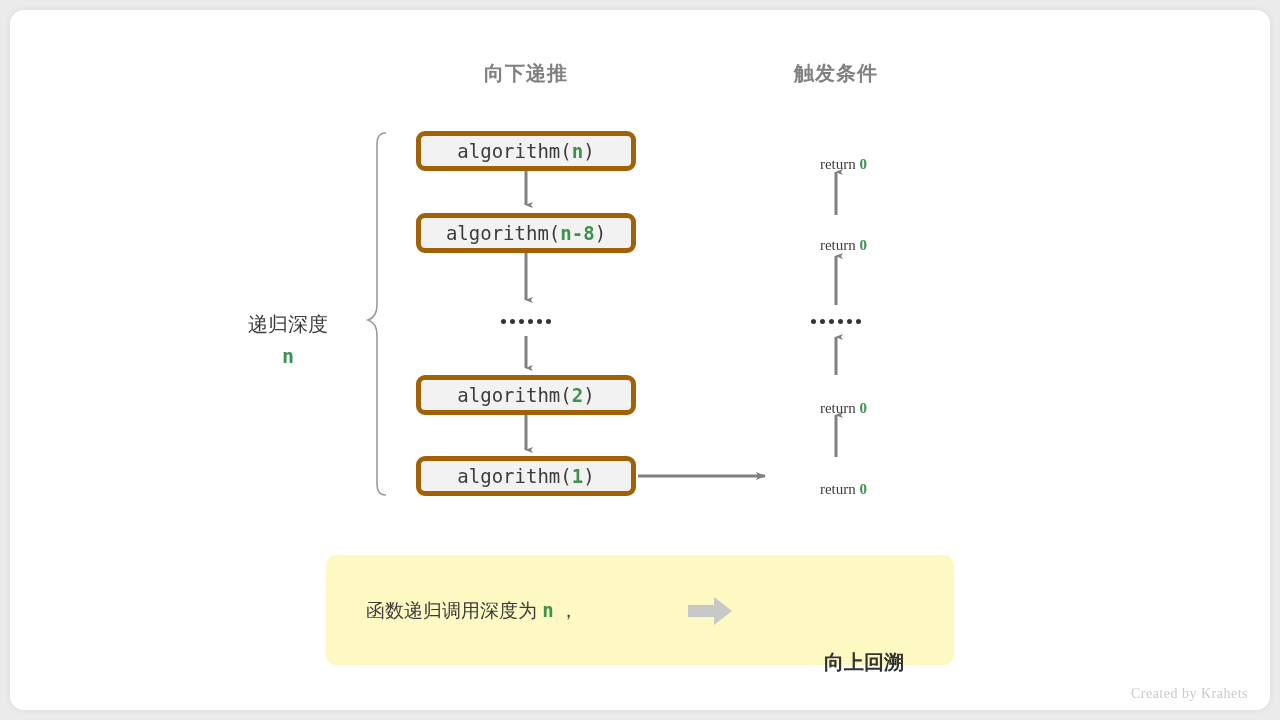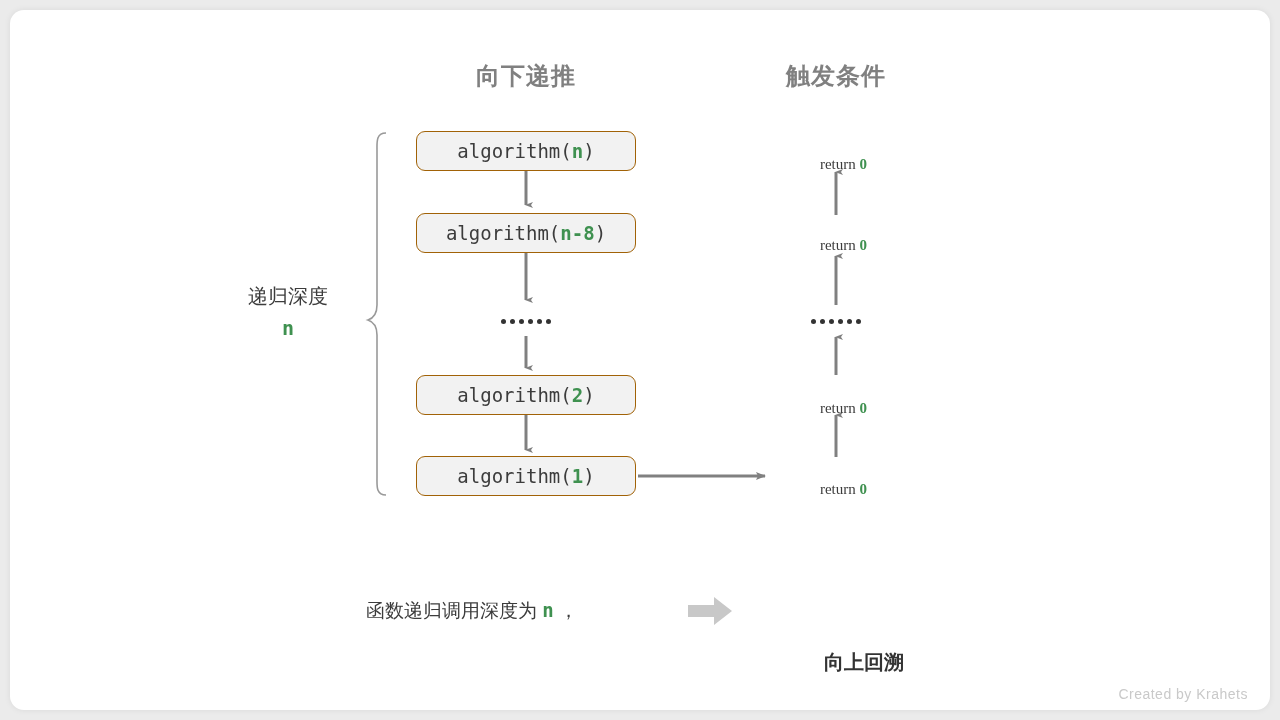--- a/index.html
+++ b/index.html
@@ -22,35 +22,35 @@
     top: 10px;
     width: 1260px;
     height: 700px;
     background: #ffffff;
     border-radius: 14px;
     box-shadow: 0 0 6px rgba(0,0,0,0.08);
   }
 
   .col-head {
     position: absolute;
-    font-size: 24px;
+    font-size: 20px;
     font-weight: bold;
     color: #808080;
     letter-spacing: 1px;
     white-space: nowrap;
     transform: translateX(-50%);
   }
 
   .callbox {
     position: absolute;
     width: 220px;
     height: 40px;
     box-sizing: border-box;
     background: #f2f2f2;
-    border: 1px solid #a16207;
+    border: 5px solid #a16207;
     border-radius: 9px;
     transform: translateX(-50%);
     display: flex;
     align-items: center;
     justify-content: center;
     font-family: "DejaVu Sans Mono", "Liberation Mono", monospace;
     font-size: 19px;
     color: #3c3c3c;
     white-space: pre;
   }
@@ -79,20 +79,21 @@
     height: 5px;
     border-radius: 50%;
     background: #333333;
   }
 
   .depth-label {
     position: absolute;
     transform: translateX(-50%);
     text-align: center;
     white-space: nowrap;
+    margin-top: 28px;
   }
   .depth-label .t1 {
     display: block;
     font-size: 20px;
     color: #3c3c3c;
   }
   .depth-label .t2 {
     display: block;
     margin-top: 6px;
     font-family: "DejaVu Sans Mono", "Liberation Mono", monospace;
@@ -109,21 +110,21 @@
     line-height: 25px;
     white-space: nowrap;
   }
 
   .panel {
     position: absolute;
     left: 326px;
     top: 555px;
     width: 628px;
     height: 110px;
-    background: #ffffff;
+    background: #fef9c3;
     border-radius: 10px;
     display: flex;
     align-items: center;
   }
   .panel-left {
     margin-left: 40px;
     font-size: 19px;
     color: #3c3c3c;
     line-height: 34px;
     white-space: pre;
@@ -146,21 +147,21 @@
     text-align: center;
     line-height: 34px;
     white-space: pre;
   }
   .panel-right .r1 { font-size: 20px; font-weight: bold; color: #333333; }
 
   .credit {
     position: absolute;
     right: 32px;
     bottom: 18px;
-    font-family: Liberation Sans, sans-serif;
+    font-family: Liberation Serif, serif;
     font-size: 14px;
     color: #c9c9c9;
     letter-spacing: 0.5px;
   }
   svg.overlay {
     position: absolute;
     left: 0; top: 0;
     width: 1280px; height: 720px;
     pointer-events: none;
   }

